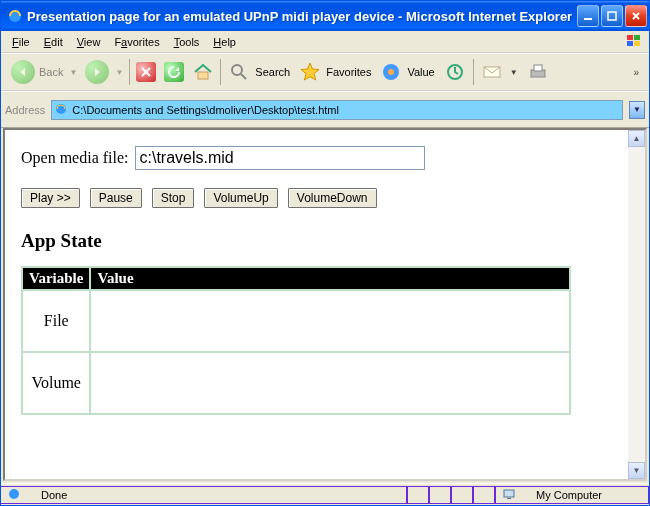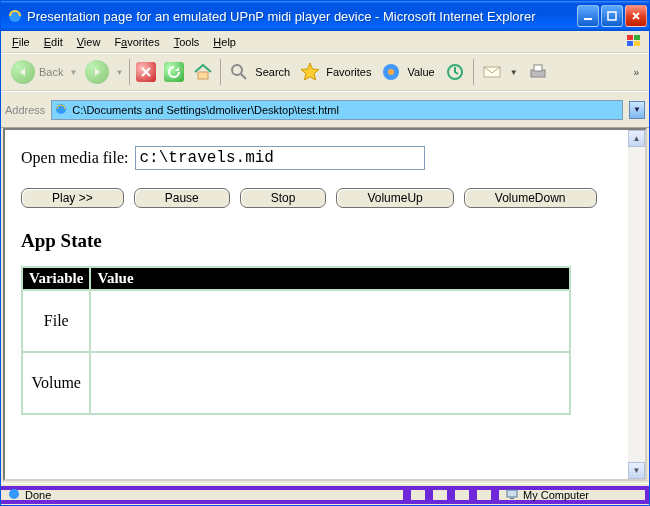--- a/index.html
+++ b/index.html
@@ -26,21 +26,21 @@
     padding: 0 2px 0 6px;
     color: white;
   }
   .titlebar-icon {
     width: 16px; height: 16px;
     margin-right: 4px;
     display:flex;align-items:center;justify-content:center;
   }
   .titlebar-text {
     flex: 1;
-    font-weight: normal;
+    font-weight: bold;
     font-size: 13px;
     white-space: nowrap;
     overflow: hidden;
     text-shadow: 1px 1px 1px rgba(0,0,0,.3);
   }
   .win-buttons { display:flex; gap:2px; }
   .win-btn {
     width: 22px; height: 22px;
     border-radius: 3px;
     border: 1px solid rgba(255,255,255,.5);
@@ -112,26 +112,26 @@
   .content{
     flex:1; padding:16px; font-family:"Times New Roman",serif; font-size:16px;
     overflow:auto;
   }
   .scrollbar{width:17px;background:#eee;display:flex;flex-direction:column;}
   .sb-btn{height:17px;background:linear-gradient(to bottom,#e8f0ff,#c5d6f2);border:1px solid #b0c0dd;display:flex;align-items:center;justify-content:center;font-size:8px;color:#556;}
   .sb-track{flex:1;background:#f4f2ee;}
   .media-row{display:flex;align-items:center;gap:6px;margin-bottom:18px;}
   .media-input{
     width:290px;height:24px;border:1px solid #7f9db9;padding:1px 4px;
-    font-family:Liberation Mono, monospace;font-size:16px;
+    font-family:Liberation Sans, sans-serif;font-size:16px;
   }
   .btn-row{display:flex;gap:10px;margin-bottom:22px;}
   .app-btn{
     font-family:Tahoma,sans-serif;font-size:12px;
-    padding:2px 30px;background:#ece9d8;border:1px solid #707070;border-radius:7px;
+    padding:2px 8px;background:#ece9d8;border:1px solid #707070;border-radius:1px;
     box-shadow: inset 1px 1px 0 #fff;
   }
   h2.appstate{font-family:"Times New Roman",serif;font-size:19px;font-weight:bold;margin:0 0 14px 0;}
   table.state {
     border-collapse:collapse;width:550px;
     border:2px solid #be185d;
   }
   table.state th{
     background:#000;color:#fff;text-align:left;
     font-family:"Times New Roman",serif;font-size:15px;font-weight:bold;
@@ -139,21 +139,21 @@
   }
   table.state td{
     border:2px solid #bfe0c6;padding:4px 8px;height:62px;
     font-family:"Times New Roman",serif;font-size:16px;text-align:center;
   }
   table.state td.varcell{width:64px;}
   .statusbar{
     height:22px;background:#ece9d8;border-top:1px solid #fff;
     display:flex;align-items:center;font-size:11px;
   }
-  .status-seg{border:4px solid #6d28d9;height:18px;display:flex;align-items:center;padding:0 6px;gap:4px;}
+  .status-seg{border:1px solid #6d28d9;height:18px;display:flex;align-items:center;padding:0 6px;gap:20px;}
   .status-left{flex:1;border-left:none;}
   .status-mini{width:22px;}
 </style>
 </head>
 <body>
 
 <div class="window">
 
   <div class="titlebar">
     <div class="titlebar-icon">

